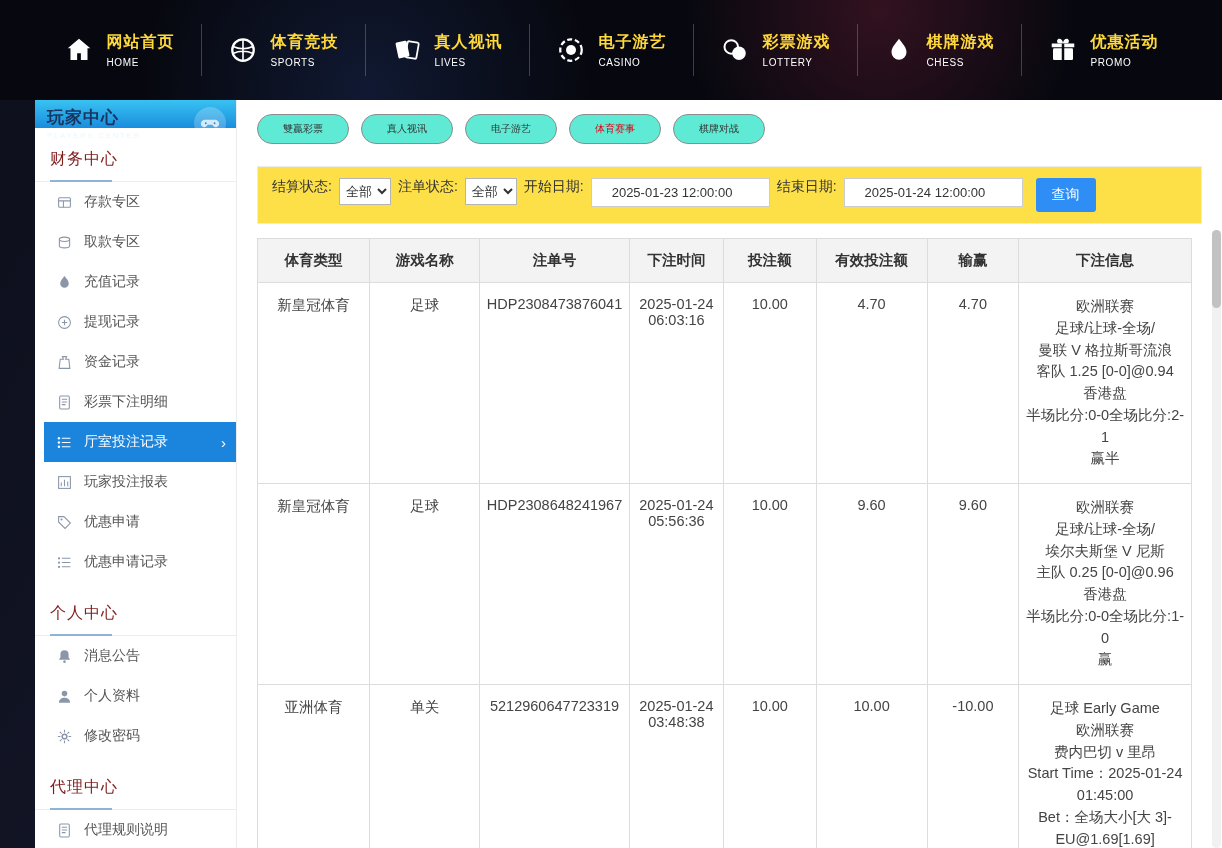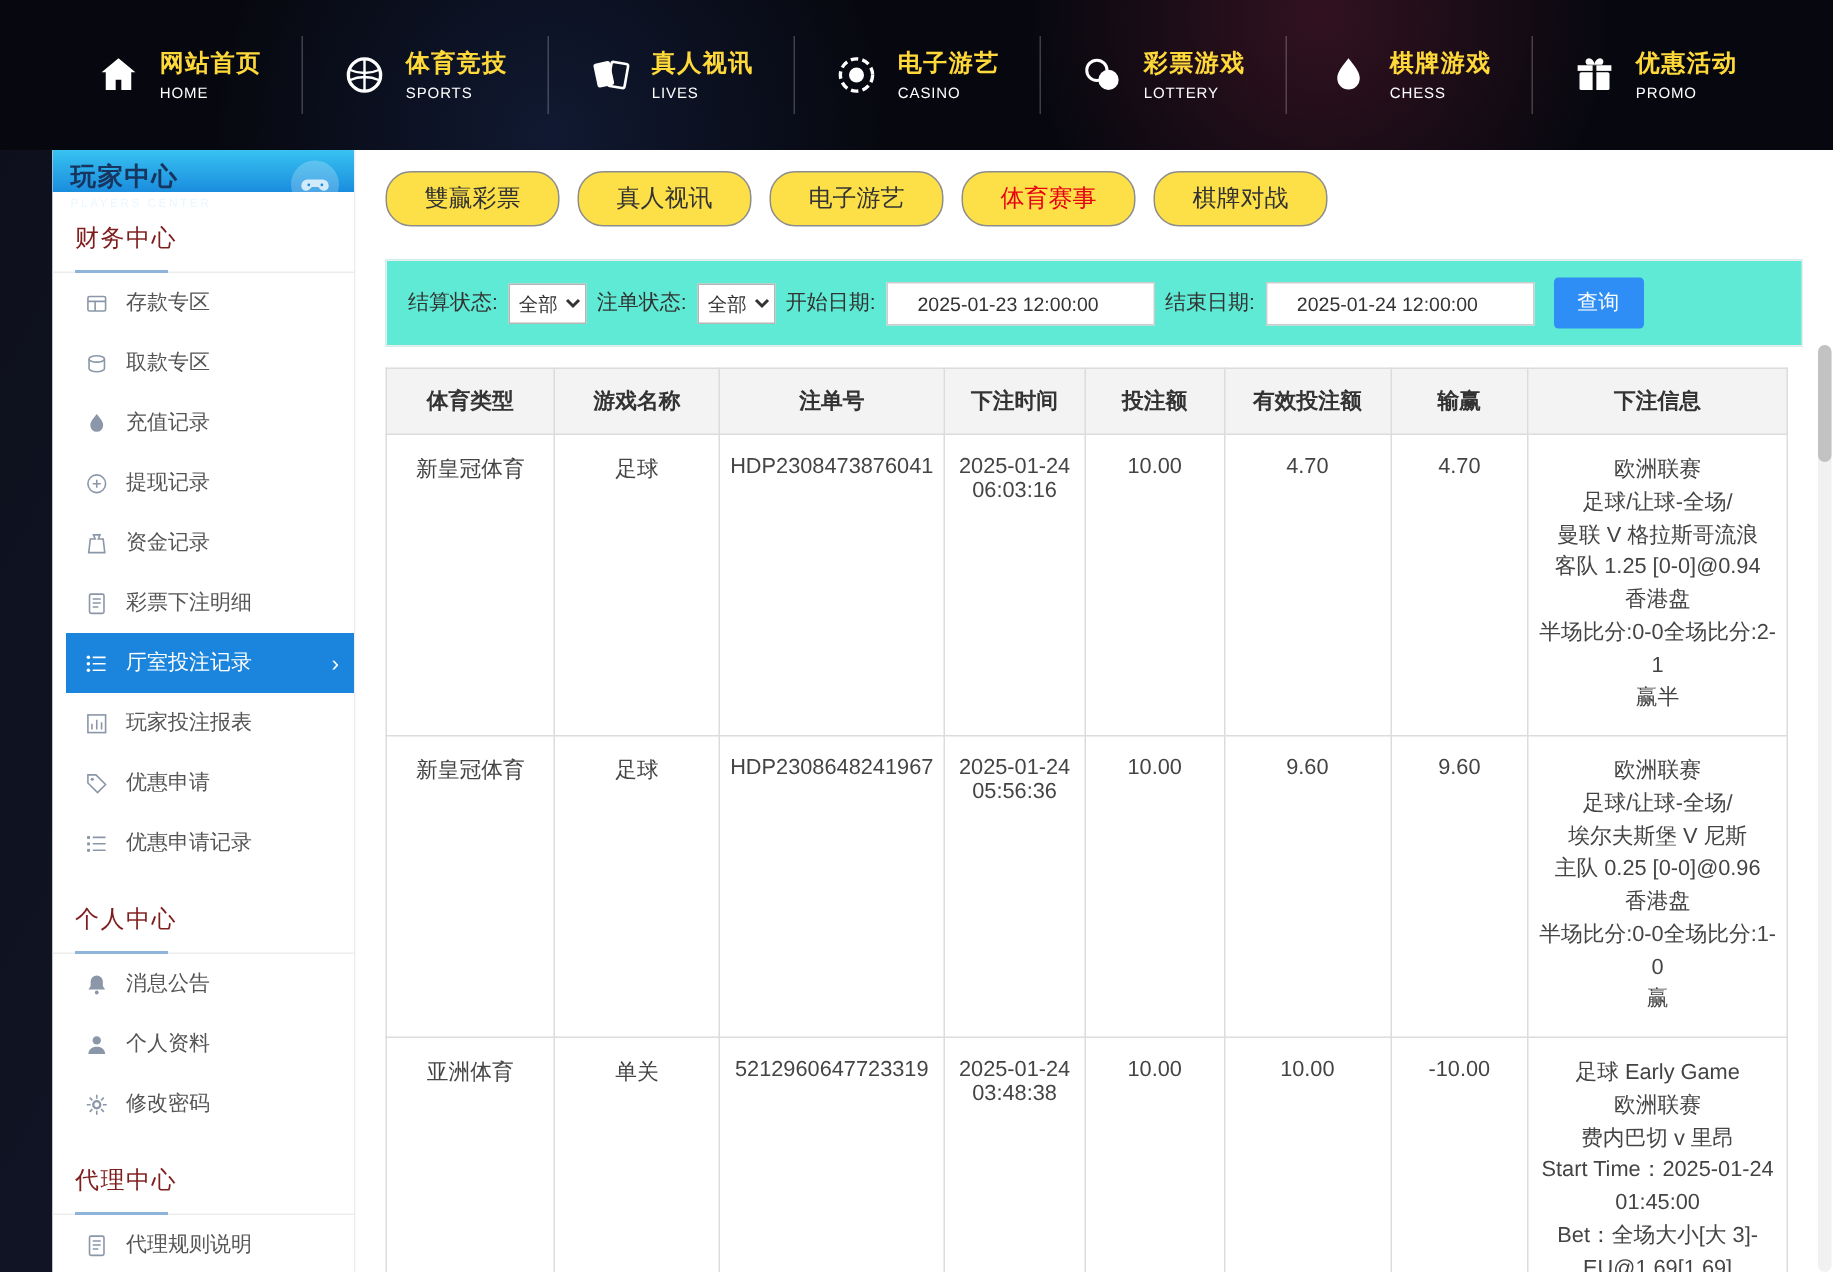--- a/index.html
+++ b/index.html
@@ -41,25 +41,25 @@
     padding:11px 10px 11px 13px;font-size:14px;color:#555;cursor:pointer}
   .mi-icon{display:inline-flex;color:#8b97a8}
   .mi-icon svg{width:15px;height:15px}
   .menu-item.active{background:#1b84dd;color:#fff}
   .menu-item.active .mi-icon{color:#fff}
   .mi-arrow{margin-left:auto;font-size:15px;visibility:hidden}
   .menu-item.active .mi-arrow{visibility:visible}
   
   .main{flex:1;background:#fff;padding:14px 20px 0 20px;position:relative;overflow:hidden}
   .tabs{display:flex;gap:12px}
-  .tab{border:1px solid #8d8d8d;border-radius:17px;background:#fde047;padding:7px 25px;
-    font-size:16px;color:#333;cursor:pointer}
+  .tab{border:1px solid #8d8d8d;border-radius:17px;background:#5eead4;padding:7px 25px;
+    font-size:10px;color:#333;cursor:pointer}
   .tab.active{color:#e60012}
-  .filterbar{margin-top:22px;background:#5eead4;border:1px solid #ececec;
-    padding:11px 14px;display:flex;align-items:center;gap:7px;font-size:14px;color:#333}
+  .filterbar{margin-top:22px;background:#fde047;border:1px solid #ececec;
+    padding:11px 14px;display:flex;align-items:flex-start;gap:7px;font-size:14px;color:#333}
   .flabel{margin-left:0}
   .flabel:first-child{margin-left:0}
   .filterbar select{padding:4px 2px;border:1px solid #b5b5b5;background:#fff;font-size:13px;font-family:inherit;color:#333}
   .filterbar input{width:179px;padding:6px 20px;border:1px solid #ccc;font-size:13px;font-family:inherit;color:#333}
   .btn-search{margin-left:6px;background:#2f8ef5;color:#fff;border:none;border-radius:3px;
     padding:8px 16px;font-size:14px;cursor:pointer}
   
   table{width:calc(100% - 10px);border-collapse:collapse;margin-top:14px;table-layout:fixed}
   th{background:#f3f3f3;border:1px solid #dcdcdc;padding:12px 4px;font-size:14.5px;color:#333;font-weight:bold}
   td{border:1px solid #dcdcdc;padding:13px 5px;font-size:14.5px;color:#444;

